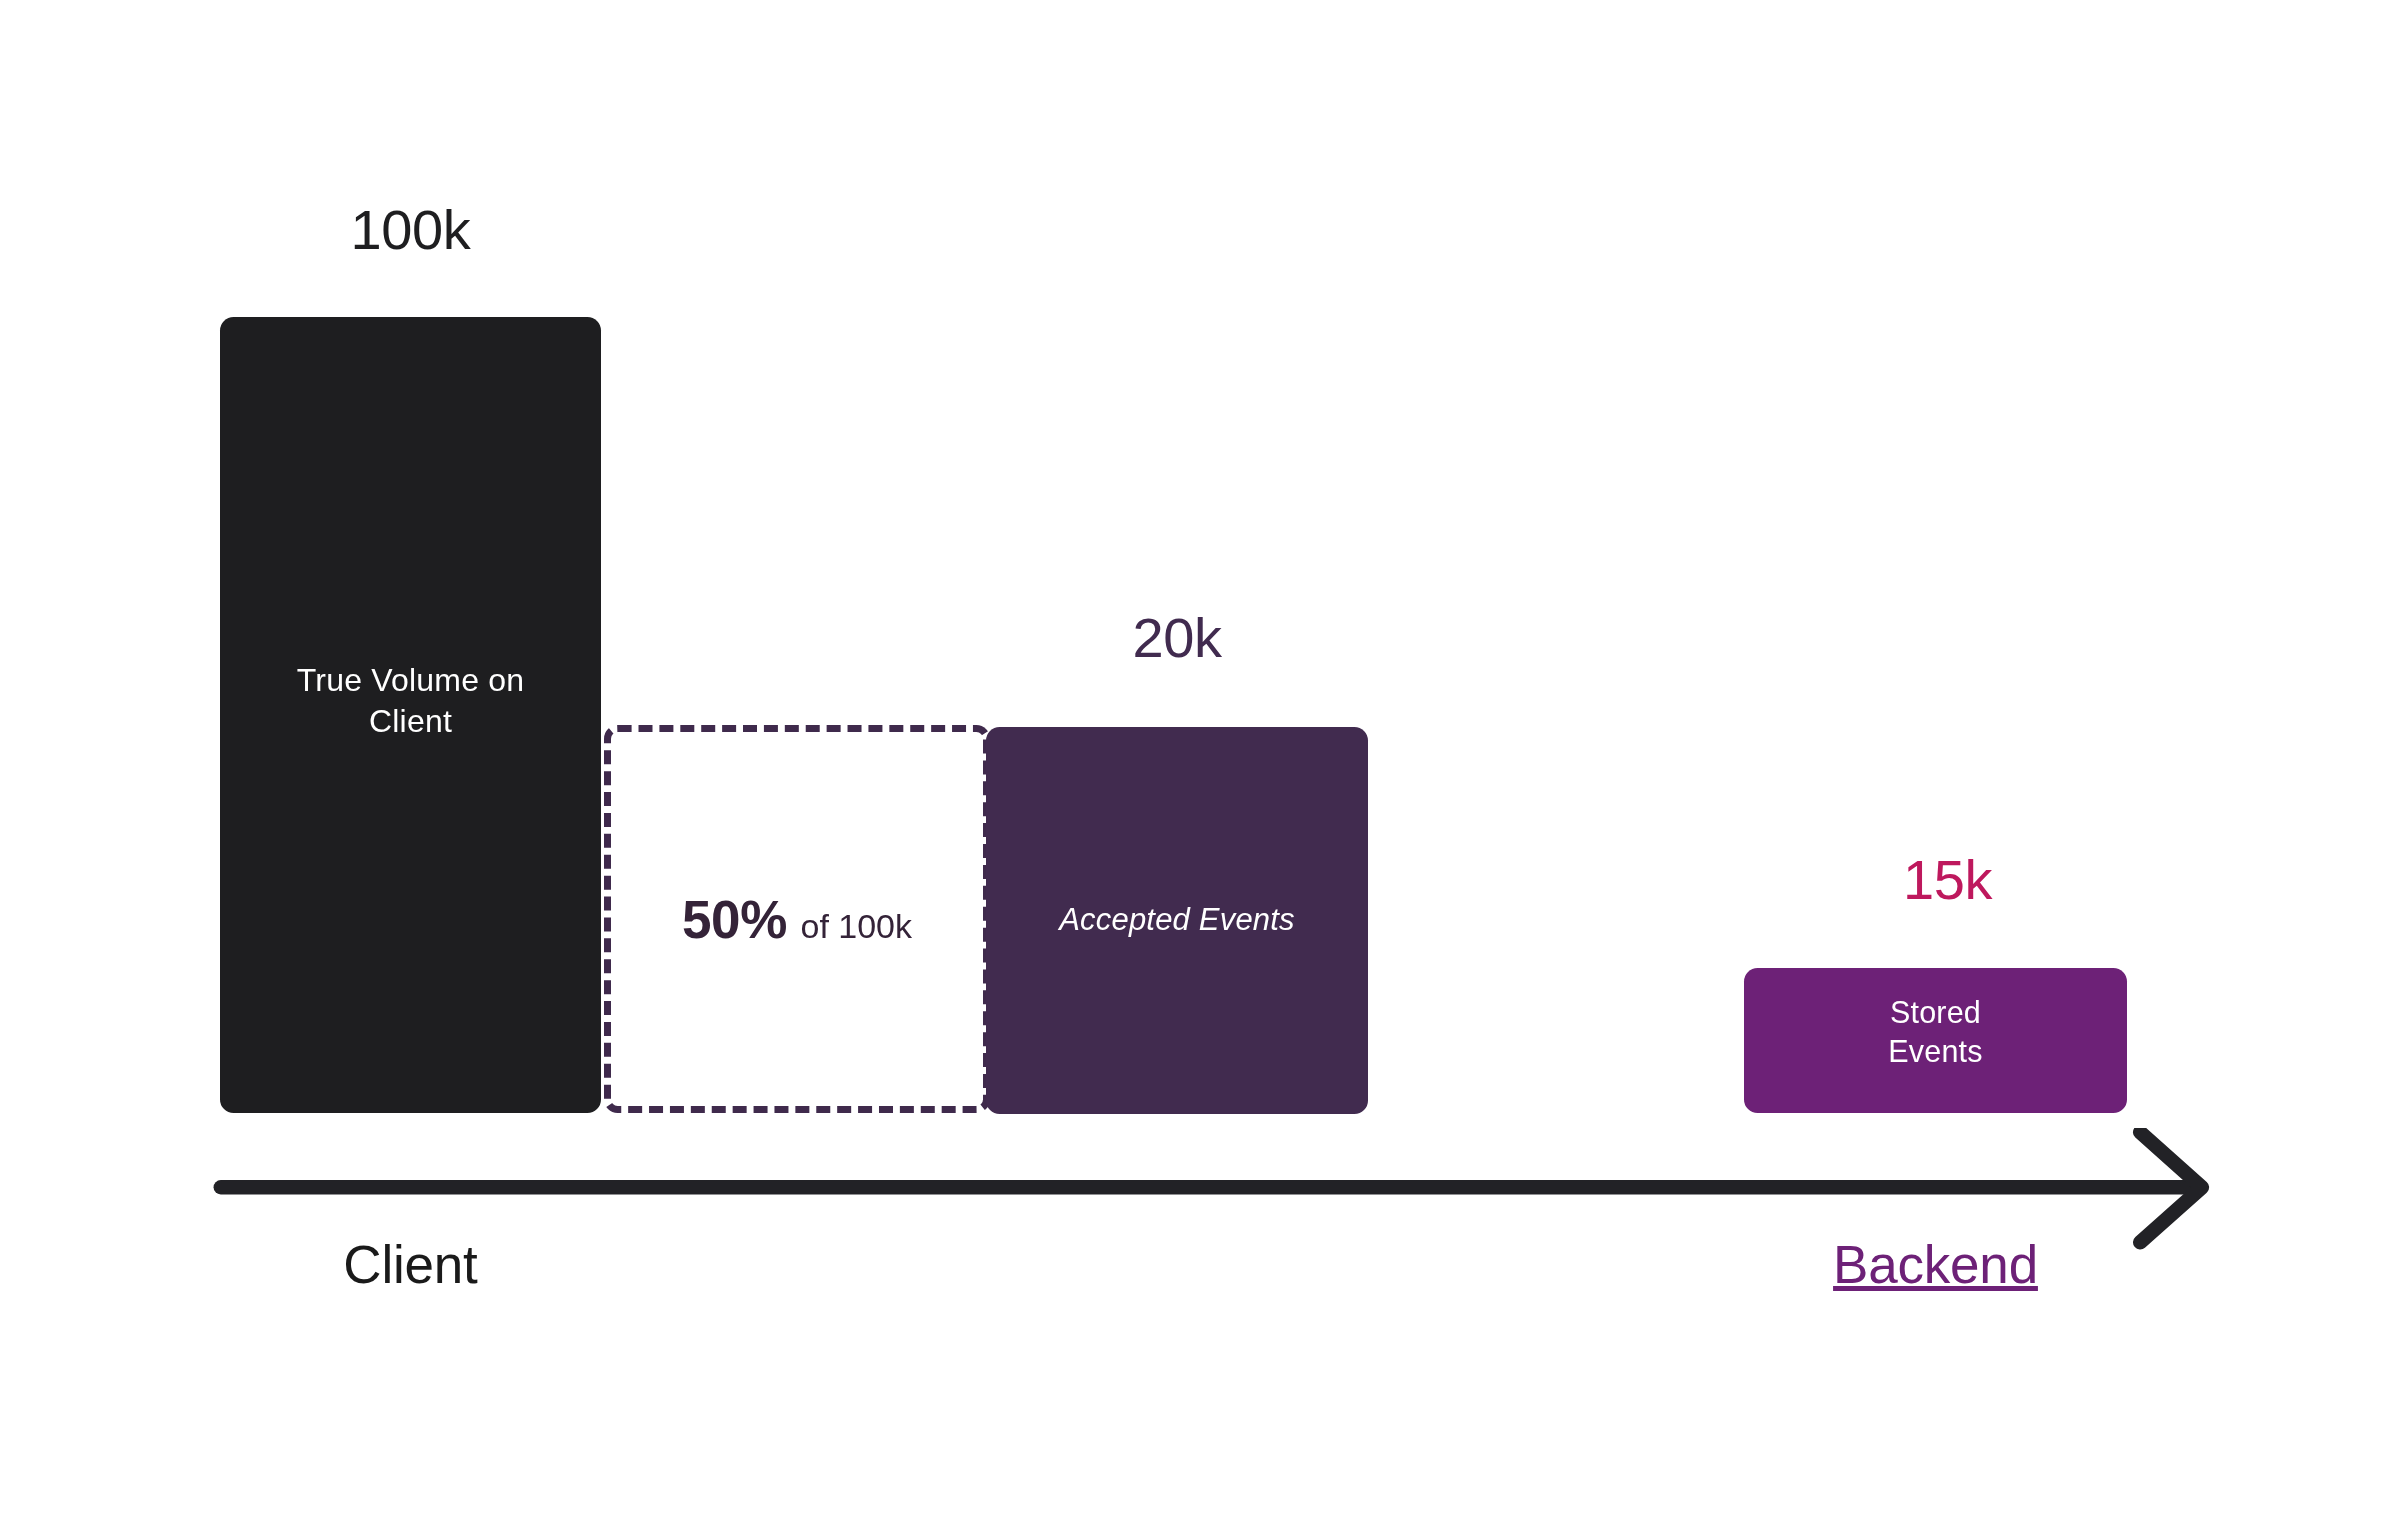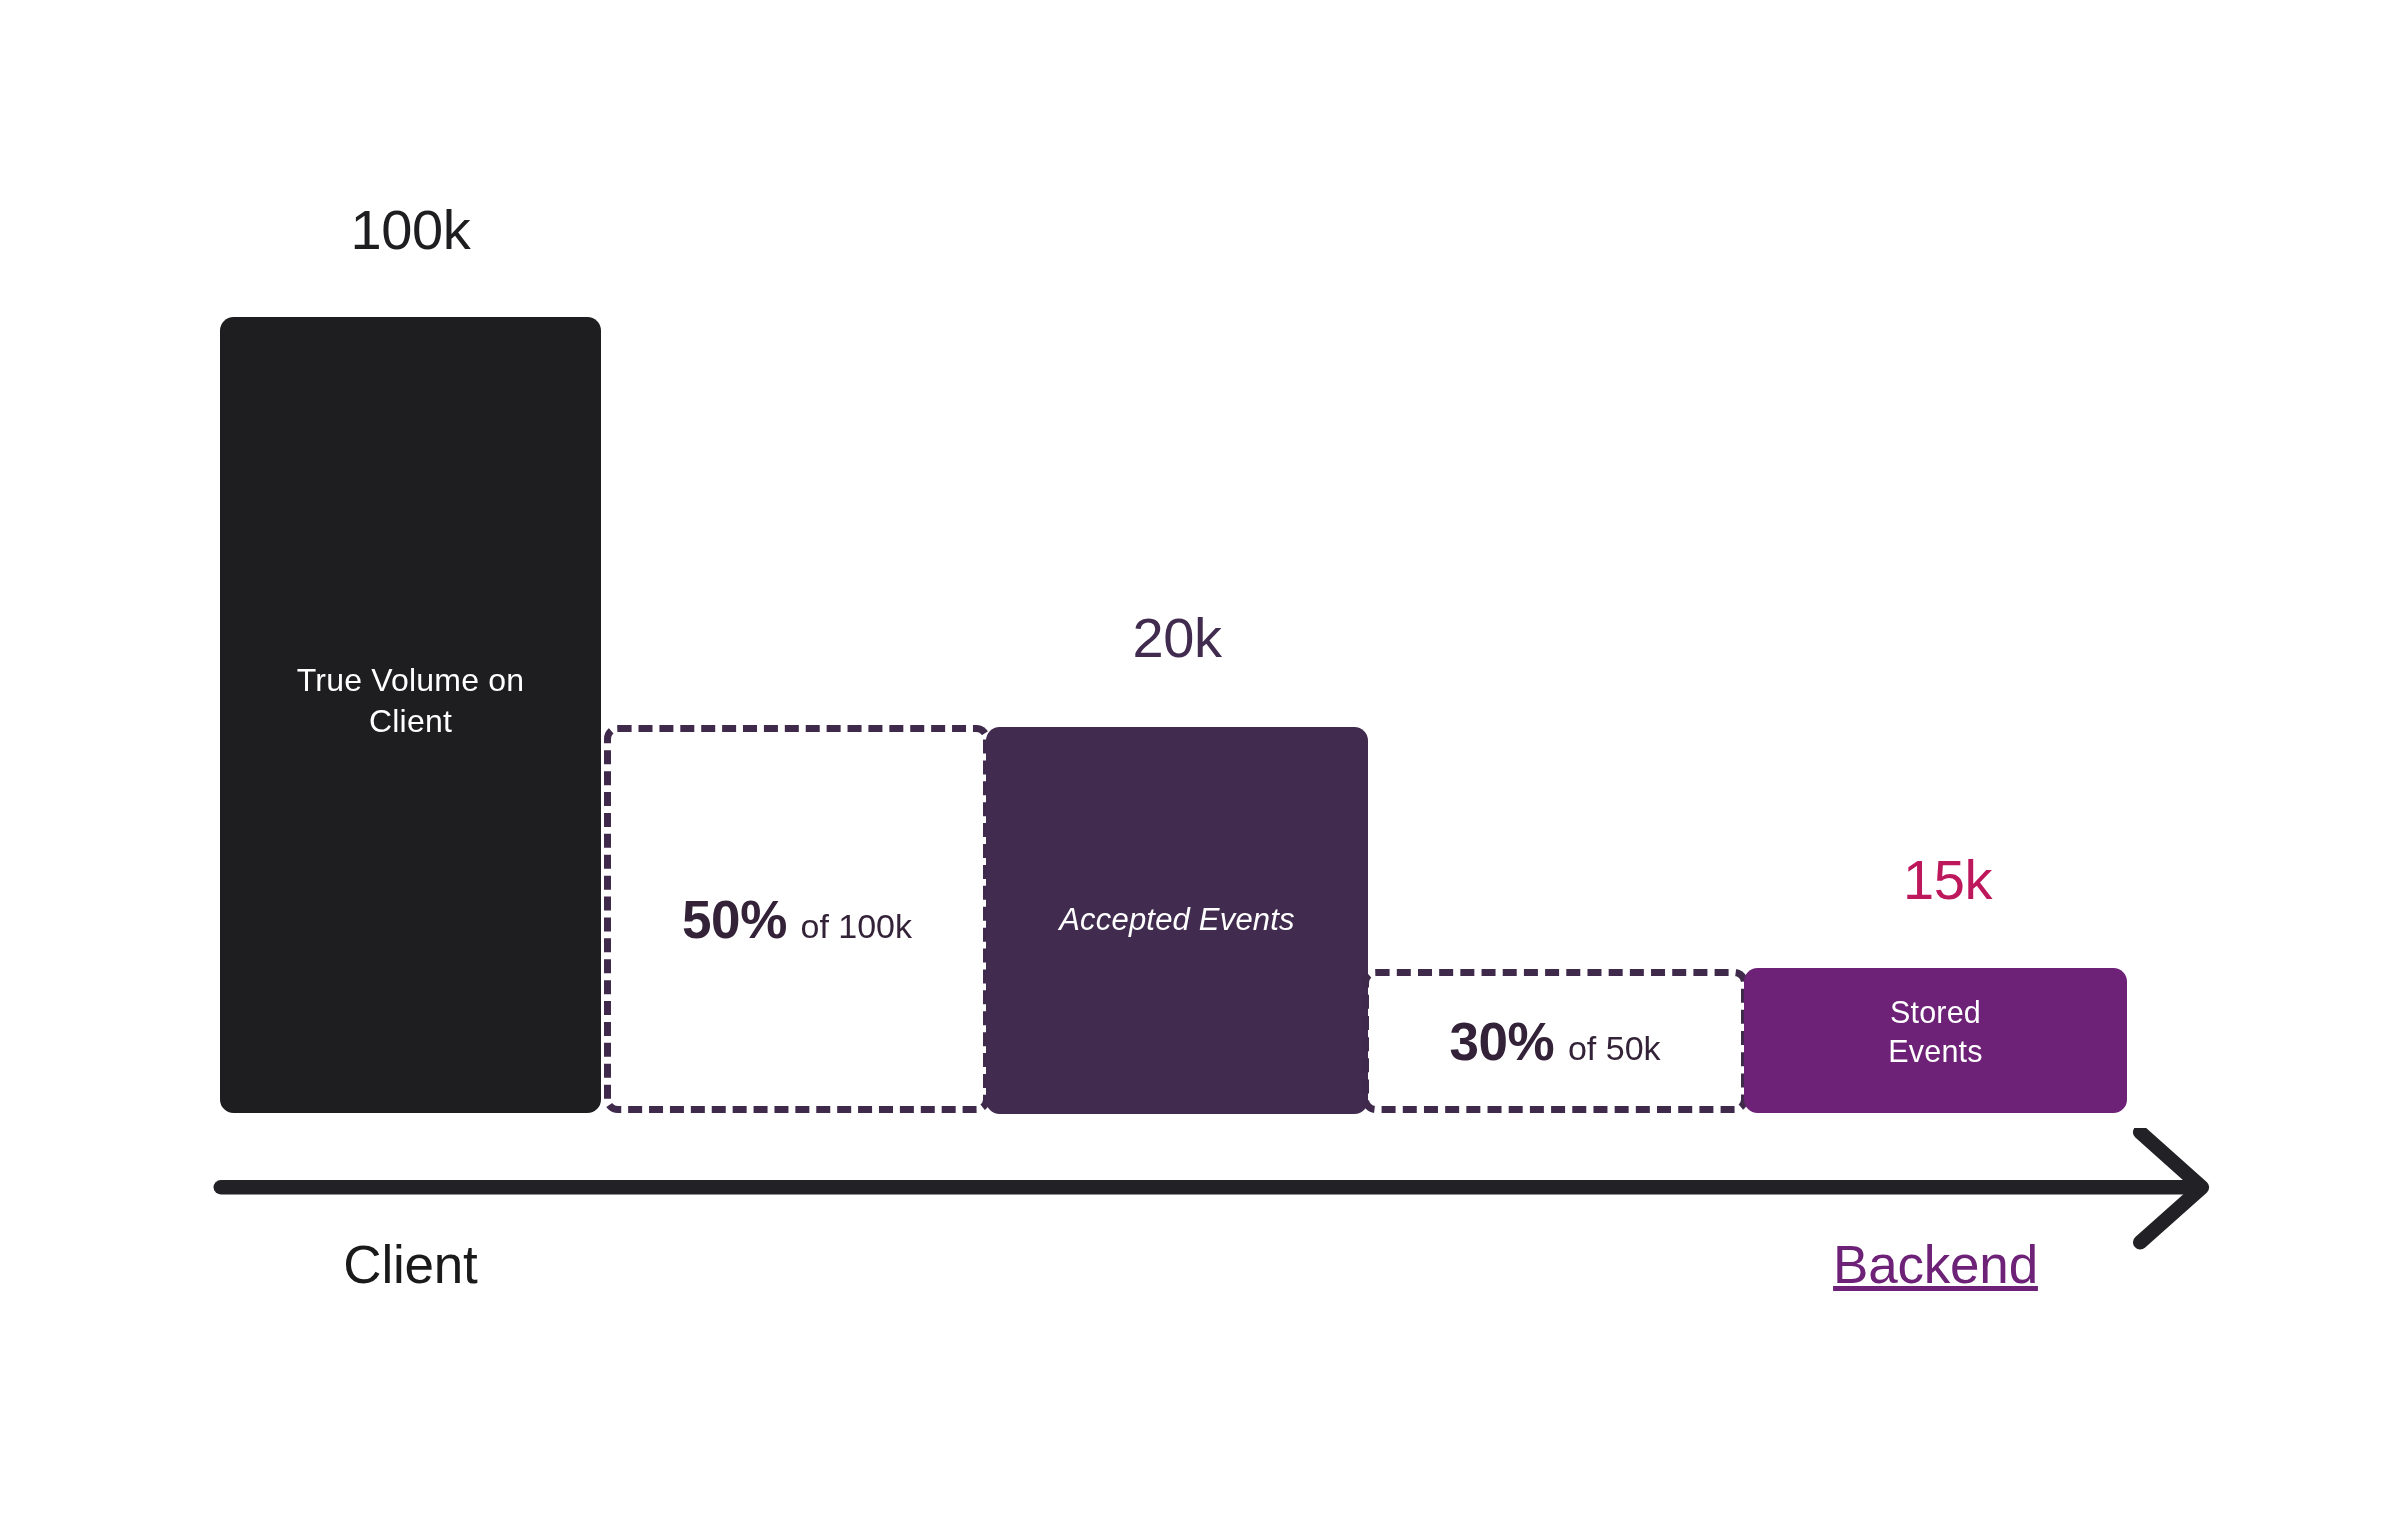--- a/index.html
+++ b/index.html
@@ -179,26 +179,20 @@
     <div class="drop-text">
       <span class="drop-pct">50%</span>
       <span class="drop-of">of 100k</span>
     </div>
   </div>
 
   <div class="bar" id="bar-frontend">
     <span class="bar-label">Accepted Events</span>
   </div>
 
-  <div class="drop-box" id="drop-frontend-backend">
-    <div class="drop-text">
-      <span class="drop-pct">30%</span>
-      <span class="drop-of">of 50k</span>
-    </div>
-  </div>
 
   <div class="bar" id="bar-backend">
     <span class="bar-label">Stored
 Events</span>
   </div>
 
   <svg id="axis-arrow" viewBox="0 0 2400 150">
     <g fill="none" stroke="#222226" stroke-width="17" stroke-linecap="round" stroke-linejoin="round">
       <line x1="18" y1="70" x2="2355" y2="70"></line>
       <polyline points="2285,5 2358,70 2285,135"></polyline>

